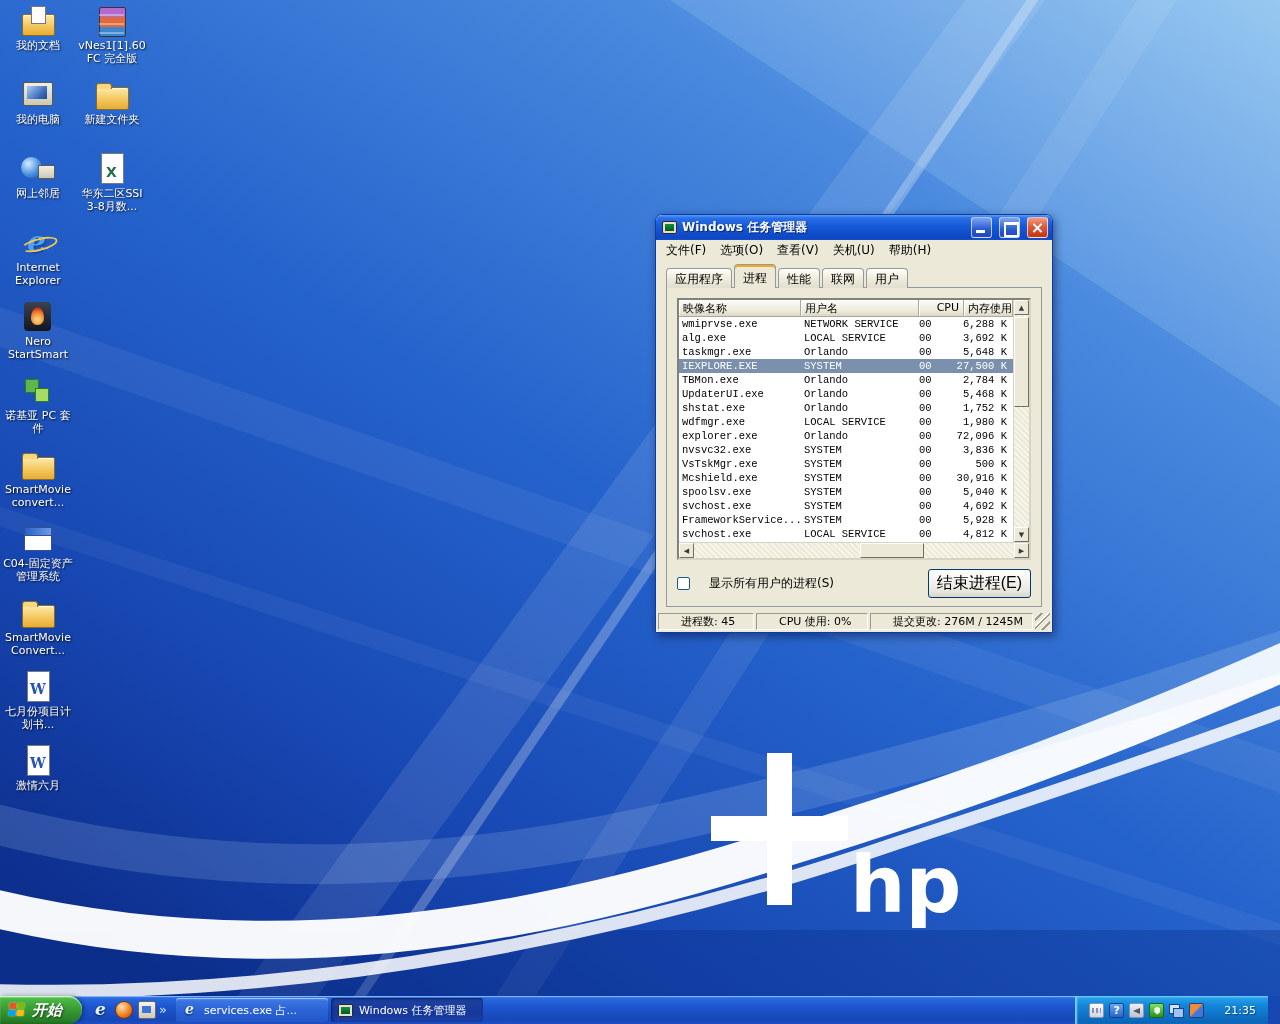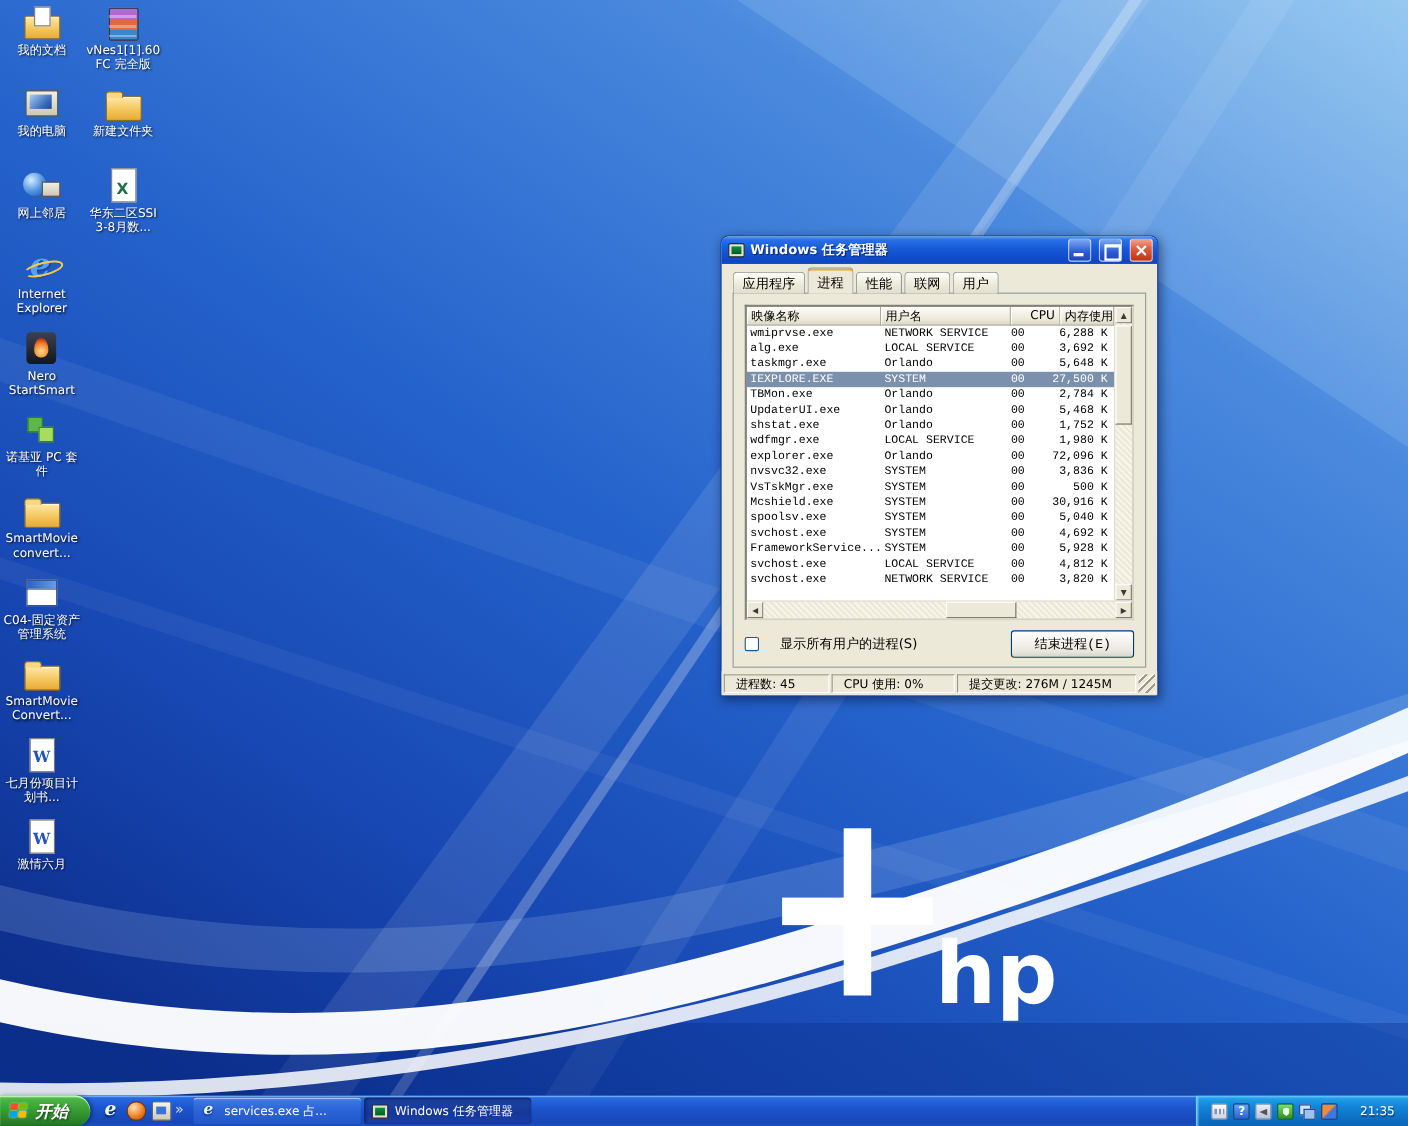--- a/index.html
+++ b/index.html
@@ -81,30 +81,30 @@
 .vscroll{width:16px;flex:none;background:#f5f3e7;display:flex;flex-direction:column;border-left:1px solid #d8d4c4}
 .vtrack{flex:1;position:relative;background:repeating-linear-gradient(45deg,#f7f5ea 0 2px,#ece9d8 2px 4px)}
 .vthumb{position:absolute;left:0;right:0;top:2px;height:90px;background:#ece9d8;border:1px solid;border-color:#fff #716f64 #716f64 #fff}
 .hscroll{height:16px;flex:none;display:flex;border-top:1px solid #d8d4c4;background:#f5f3e7}
 .htrack{flex:1;position:relative;background:repeating-linear-gradient(45deg,#f7f5ea 0 2px,#ece9d8 2px 4px)}
 .hthumb{position:absolute;top:0;bottom:0;left:52%;width:64px;background:#ece9d8;border:1px solid;border-color:#fff #716f64 #716f64 #fff}
 .sbtn{width:15px;height:15px;flex:none;background:#ece9d8;border:1px solid;border-color:#fff #716f64 #716f64 #fff;font-size:7px;color:#3a3a3a;display:flex;align-items:center;justify-content:center}
 .page-bottom{flex:none;display:flex;align-items:center;justify-content:space-between;margin-top:9px}
 .chkrow{display:flex;align-items:center;gap:19px;font-size:12px}
 .chk{width:13px;height:13px;background:#fff;border:1px solid #1d5987;border-radius:2px;flex:none}
-.endbtn{font-size:12px;font-family:Liberation Mono, monospace;padding:3px 20px;background:linear-gradient(#fefefe,#f4f3ee 40%,#e8e6dd 80%,#d8d5c8);border:1px solid #003c74;border-radius:3px}
+.endbtn{font-size:16px;font-family:Liberation Sans, sans-serif;padding:3px 8px;background:linear-gradient(#fefefe,#f4f3ee 40%,#e8e6dd 80%,#d8d5c8);border:1px solid #003c74;border-radius:3px}
 .tm-statusbar{flex:none;height:22px;display:flex;align-items:stretch;gap:2px;padding:3px 2px 2px;background:#ece9d8;margin-top:3px}
-.spanel{font-size:11px;line-height:15px;padding:0 10px;border:1px solid;border-color:#9e9a8a #fff #fff #9e9a8a;white-space:nowrap;overflow:hidden}
+.spanel{font-size:11px;line-height:15px;padding:0 22px;border:1px solid;border-color:#9e9a8a #fff #fff #9e9a8a;white-space:nowrap;overflow:hidden}
 .s1{width:96px}
 .s2{width:112px}
 .s3{flex:1}
 .grip{width:15px;background:repeating-linear-gradient(135deg,transparent 0 3px,#fff 3px 4px,#9e9a8a 4px 6px)}
 
 
-.taskbar{position:absolute;left:0;right:0;bottom:0;height:28px;display:flex;align-items:stretch;background:linear-gradient(180deg,#4d8df0 0%,#2868e0 9%,#1c55cd 40%,#1747b8 85%,#1c4fc4 100%);box-shadow:inset 0 1px 0 #7db3f7}
+.taskbar{position:absolute;left:0;right:12px;bottom:0;height:28px;display:flex;align-items:stretch;background:linear-gradient(180deg,#4d8df0 0%,#2868e0 9%,#1c55cd 40%,#1747b8 85%,#1c4fc4 100%);box-shadow:inset 0 1px 0 #7db3f7}
 .startbtn{flex:none;display:flex;align-items:center;gap:6px;padding:0 20px 0 9px;background:linear-gradient(180deg,#8ce47f 0%,#4cb746 10%,#379a33 50%,#267c26 90%,#1e6a1f 100%);border-radius:0 14px 14px 0;box-shadow:inset 0 1px 1px #d6ffd0,2px 0 4px rgba(0,0,0,.35)}
 .winflag{position:relative;width:17px;height:15px;flex:none;transform:skewX(-6deg)}
 .winflag i{position:absolute;width:7px;height:6px;border-radius:1px;box-shadow:0 0 2px rgba(255,255,255,.6)}
 .f1{left:0;top:0;background:#f25022}
 .f2{left:8px;top:0;background:#7eba00}
 .f3{left:0;top:7px;background:#00a4ef}
 .f4{left:8px;top:7px;background:#ffb900}
 .startlabel{color:#fff;font-weight:bold;font-style:italic;font-size:15px;text-shadow:1px 1px 2px rgba(0,0,0,.55)}
 .quicklaunch{flex:none;display:flex;align-items:center;padding:0 3px 0 10px;gap:5px}
 .qicon{width:18px;height:18px;position:relative;flex:none}
@@ -236,20 +236,27 @@
       </div>
 
     <div class="tm-window">
       <div class="tm-titlebar">
         <span class="tm-appicon"></span>
         <span class="tm-title">Windows 任务管理器</span>
         <span class="wbtn min"></span>
         <span class="wbtn max"></span>
         <span class="wbtn close"></span>
       </div>
+      <div class="tm-menubar" id="tm-menu">
+          <span class="menu-item">文件(F)</span>
+          <span class="menu-item">选项(O)</span>
+          <span class="menu-item">查看(V)</span>
+          <span class="menu-item">关机(U)</span>
+          <span class="menu-item">帮助(H)</span>
+        </div>
       <div class="tm-tabs" id="tm-tabs">
           <span class="tab">应用程序</span>
           <span class="tab active">进程</span>
           <span class="tab">性能</span>
           <span class="tab">联网</span>
           <span class="tab">用户</span>
         </div>
       <div class="tm-page">
         <div class="listbox">
           <div class="list-main">

